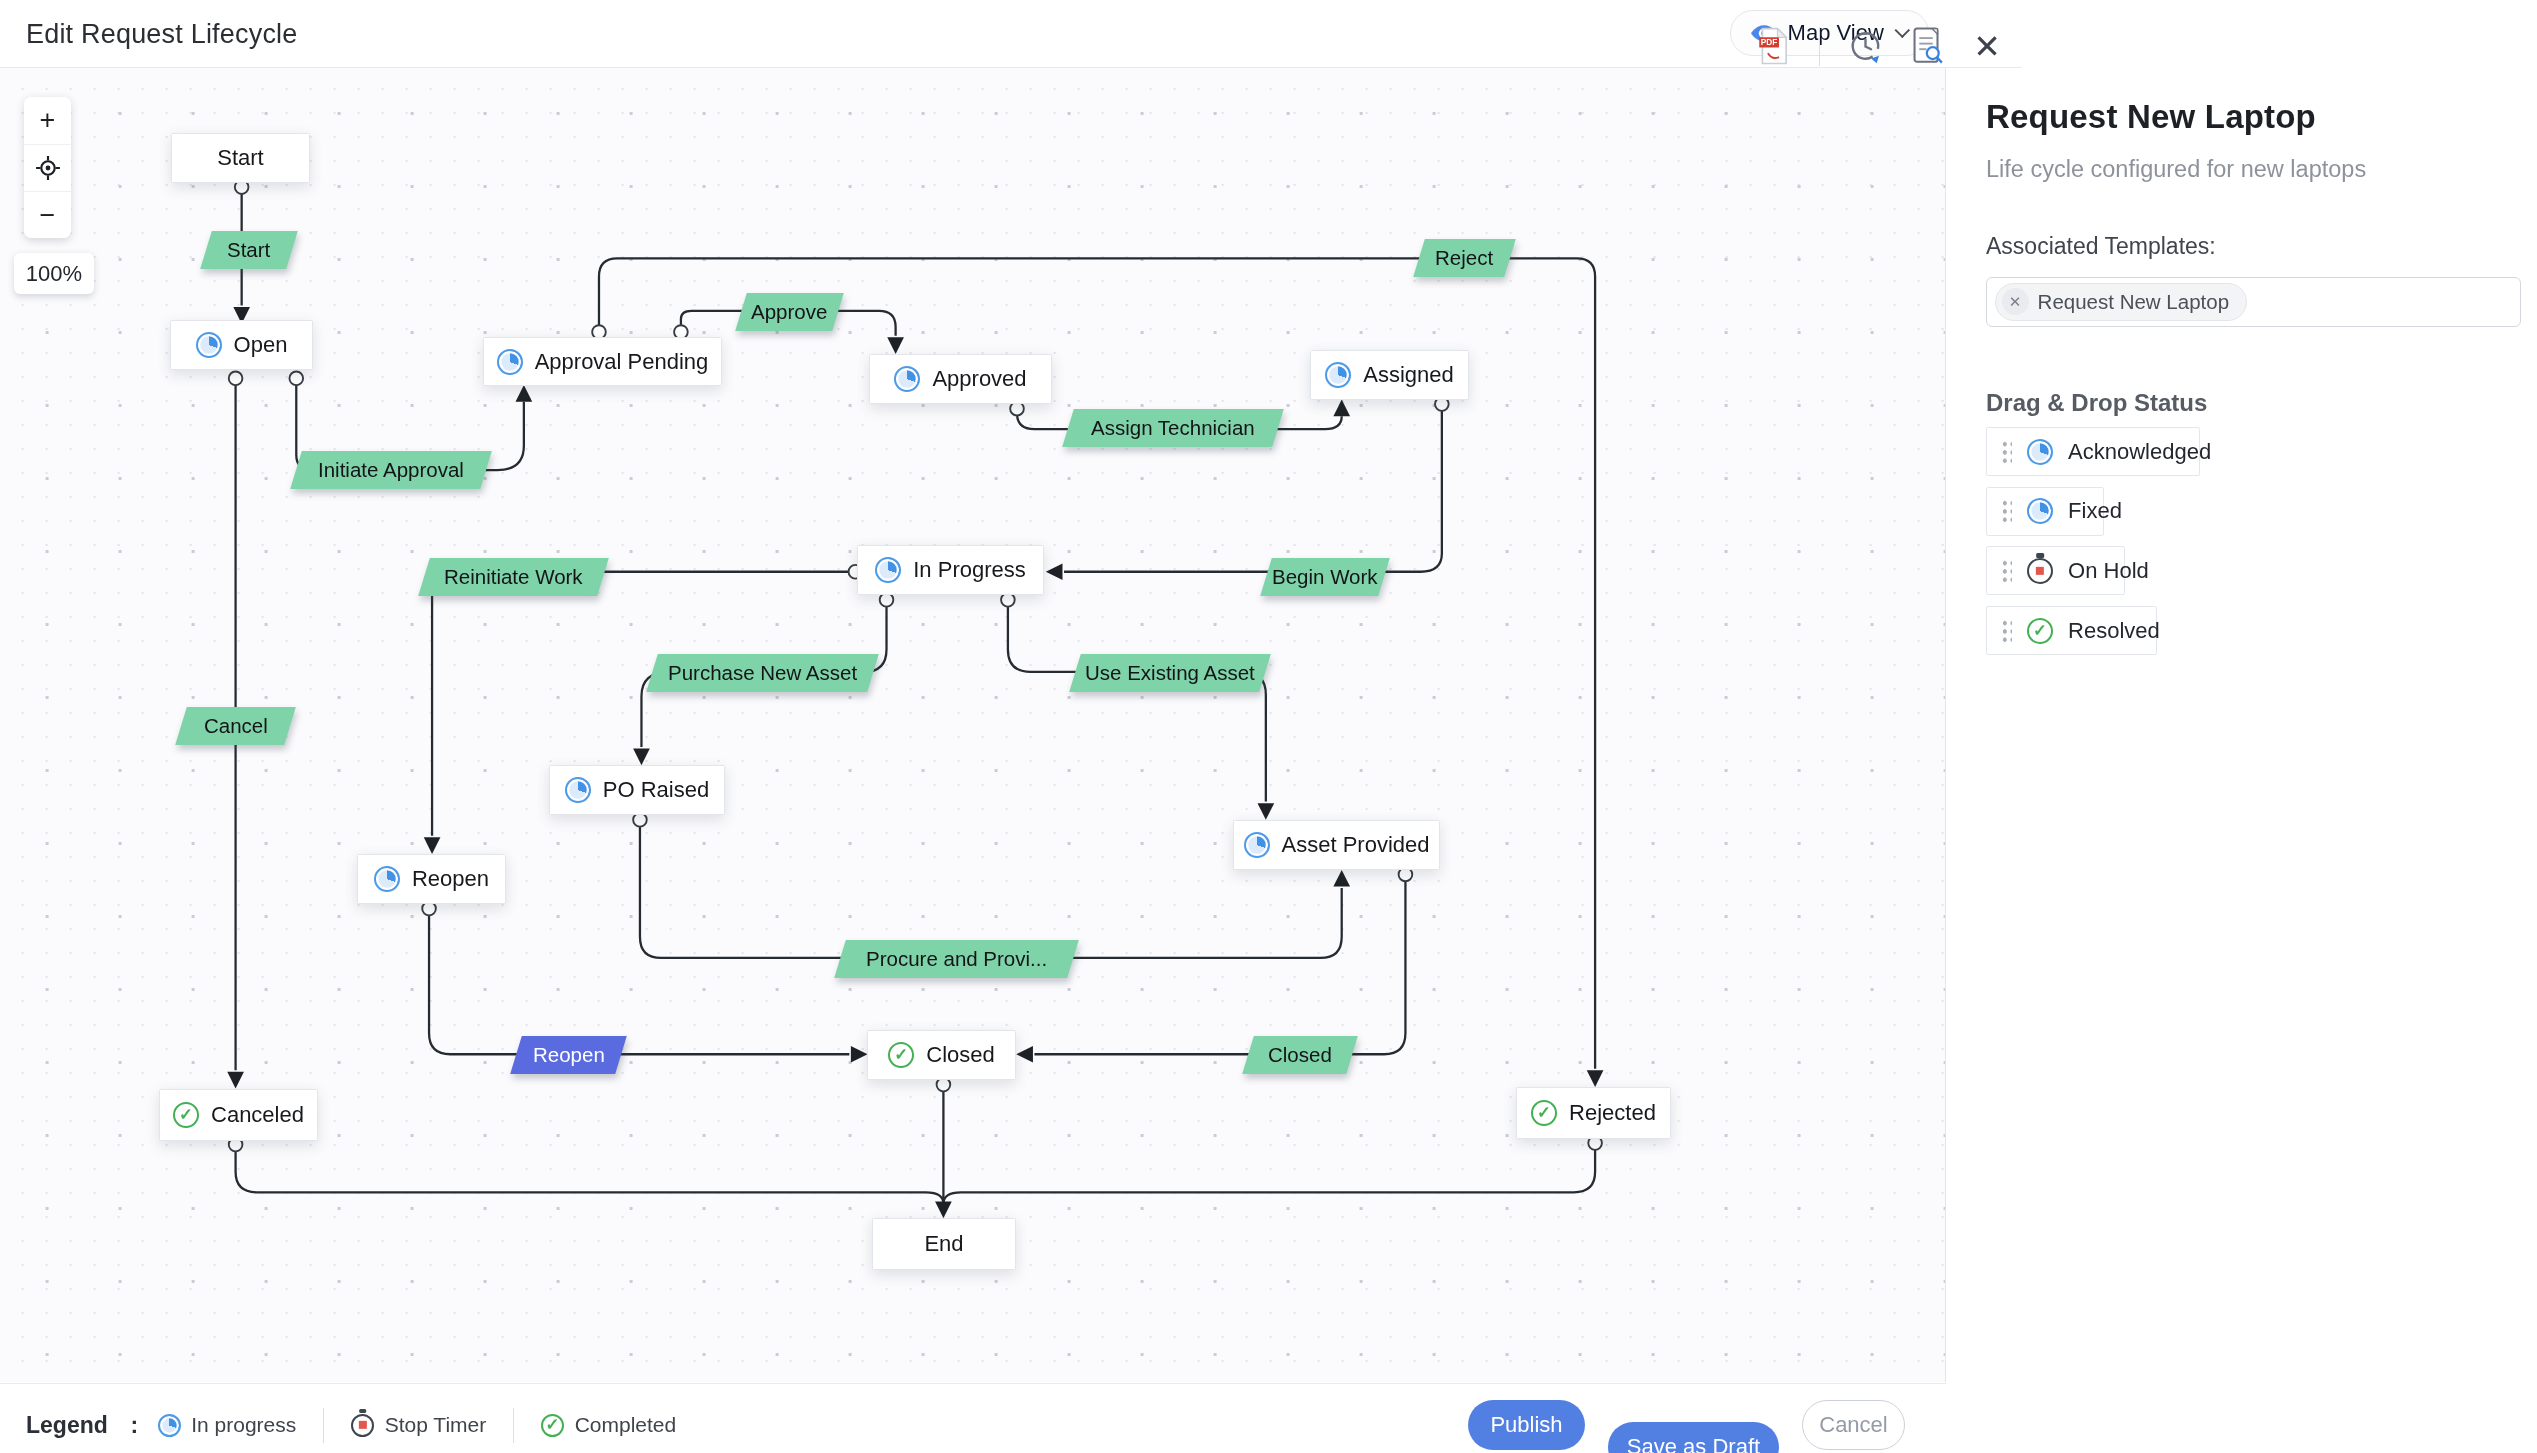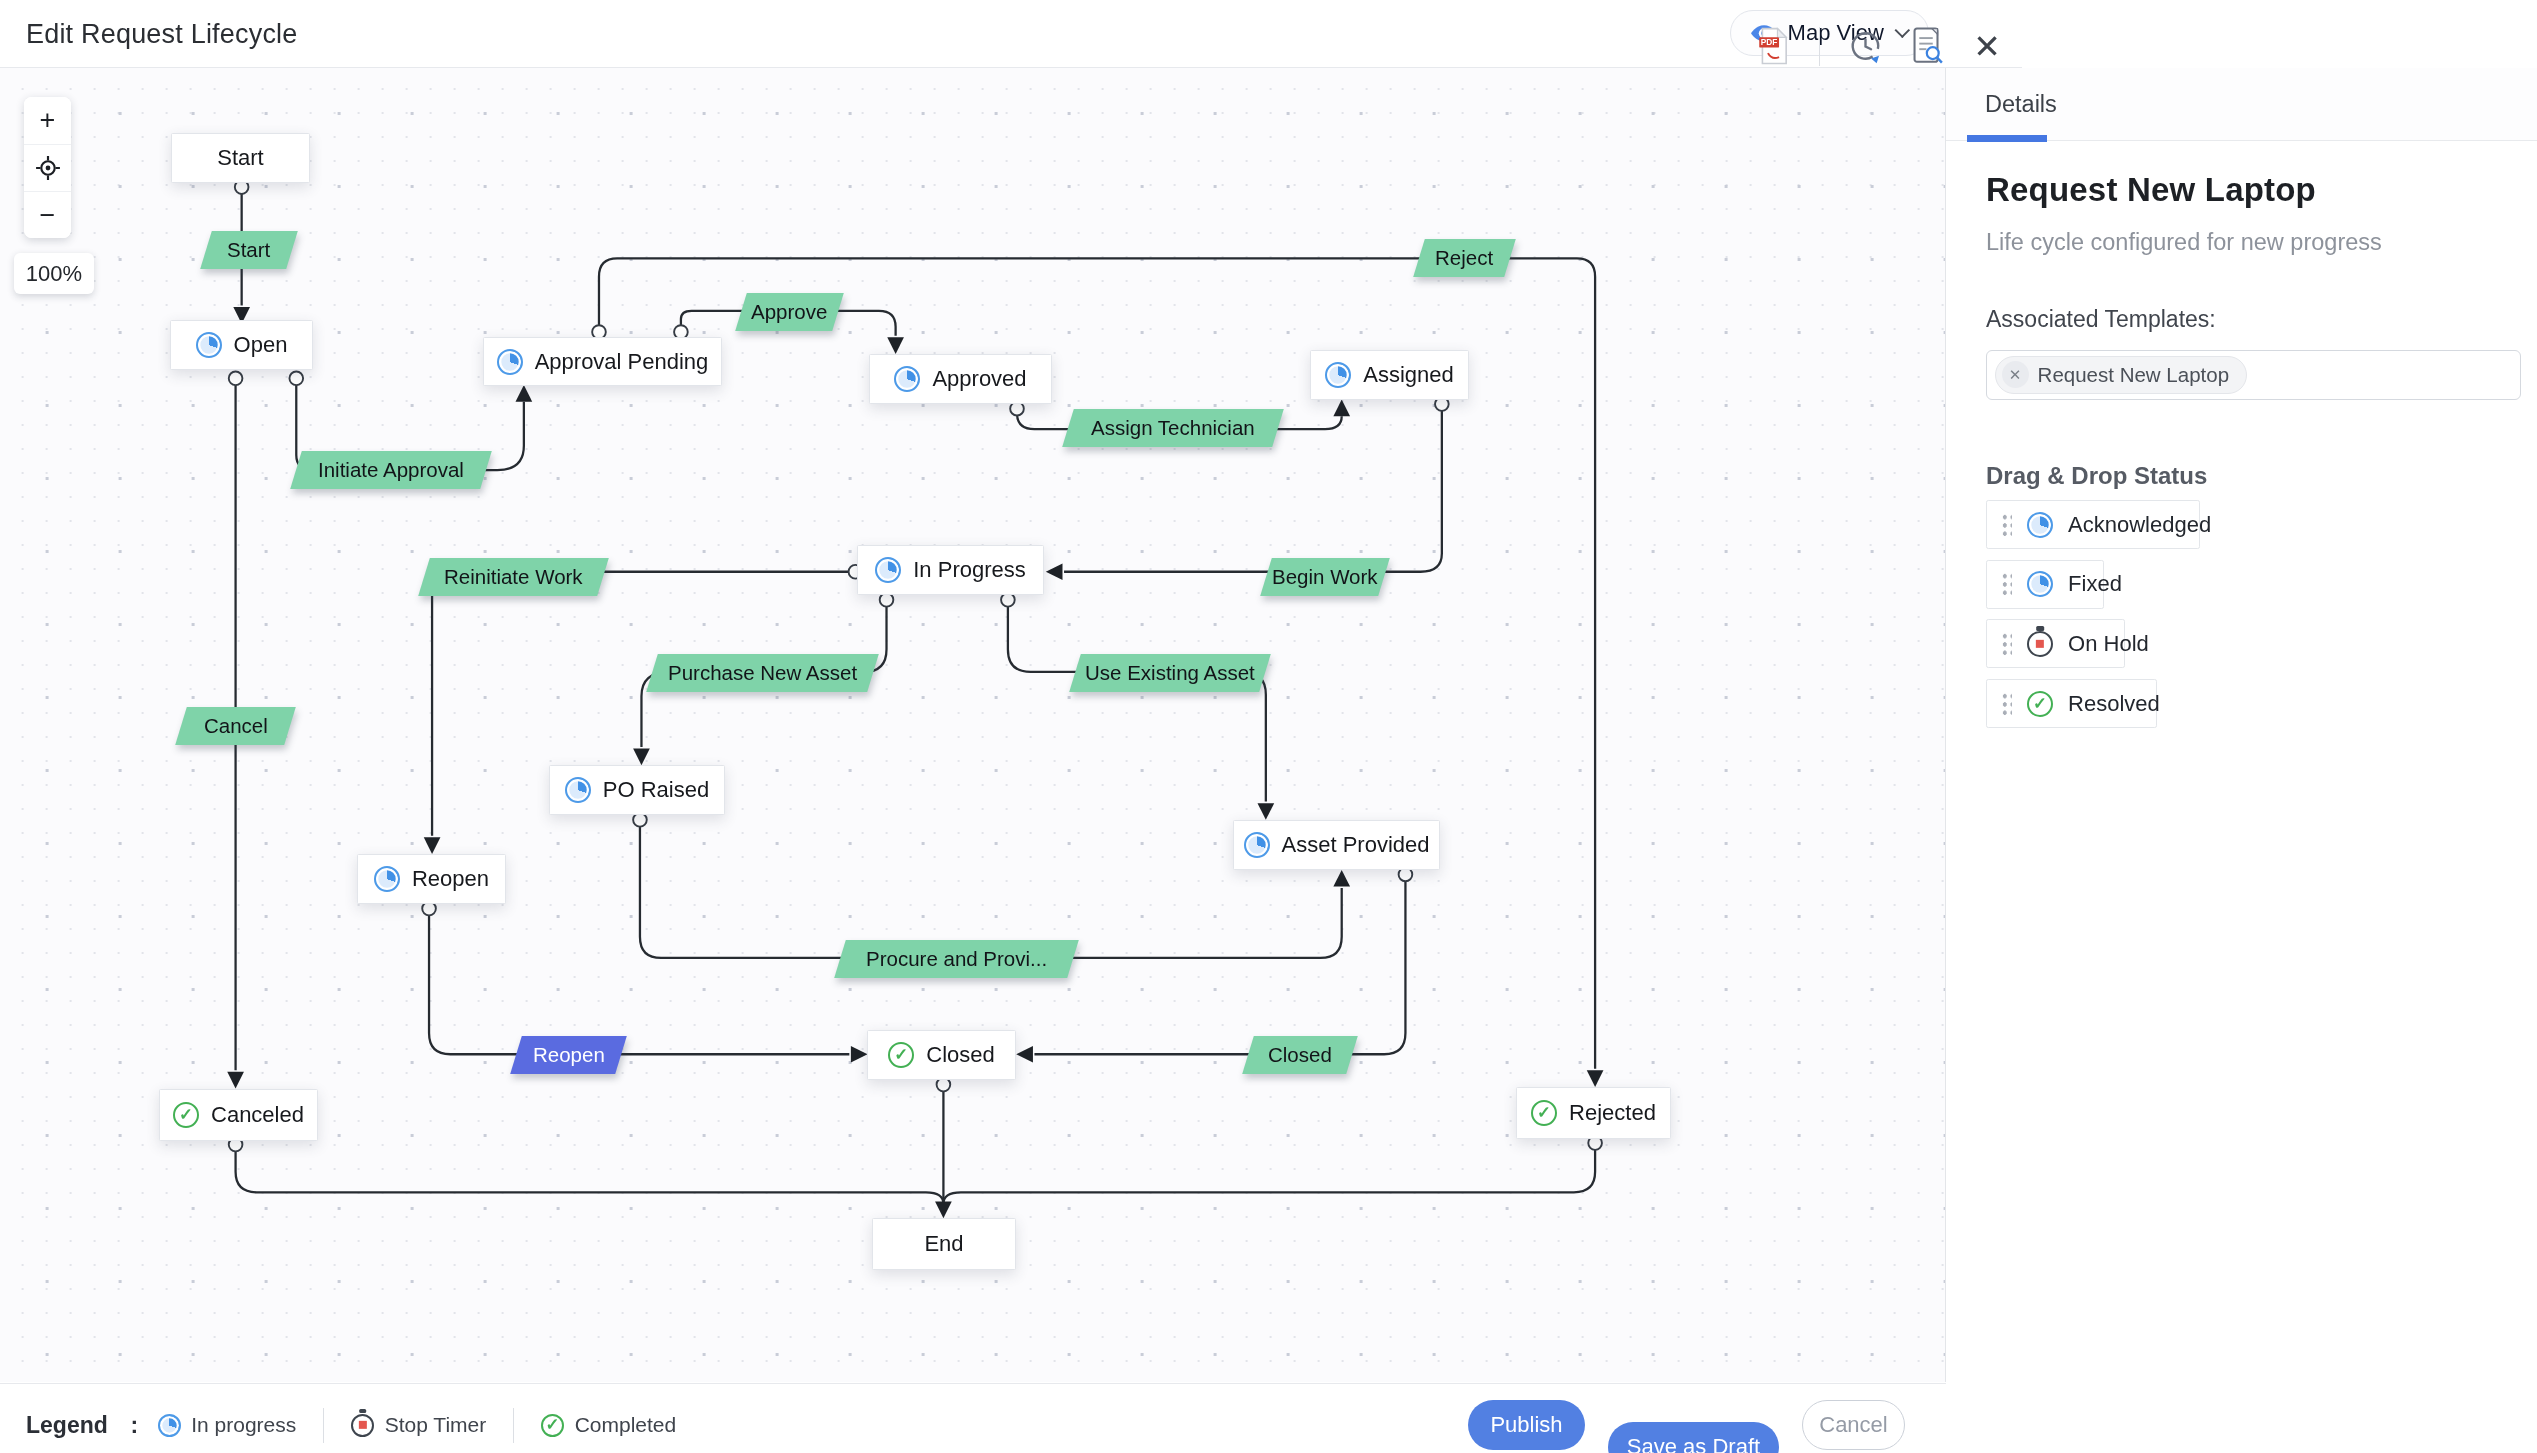--- a/index.html
+++ b/index.html
@@ -328,27 +328,23 @@
             <line x1="1" y1="12" x2="5" y2="12" stroke="#1c1f24" stroke-width="2"></line>
             <line x1="19" y1="12" x2="23" y2="12" stroke="#1c1f24" stroke-width="2"></line>
           </svg>
       </button>
       <button class="zoom-btn">−</button>
     </div>
     <div class="zoom-level">100%</div>
   </div>
 
   <div class="sidebar">
-    <div class="sb-tabbar">
-      <div class="sb-tab">Details</div>
-      <div class="sb-tab-underline"></div>
-    </div>
     <div class="sb-content">
       <div class="sb-title">Request New Laptop</div>
-      <div class="sb-subtitle">Life cycle configured for new progress</div>
+      <div class="sb-subtitle">Life cycle configured for new laptops</div>
       <div class="sb-assoc-label">Associated Templates:</div>
       <div class="sb-template-box">
         <span class="sb-chip">
           <span class="chip-x">✕</span>
           <span class="sb-chip-label">Request New Laptop</span>
         </span>
       </div>
       <div class="sb-drag-heading">Drag &amp; Drop Status</div>
 
       <div class="sb-status-item" style="width:214px">

